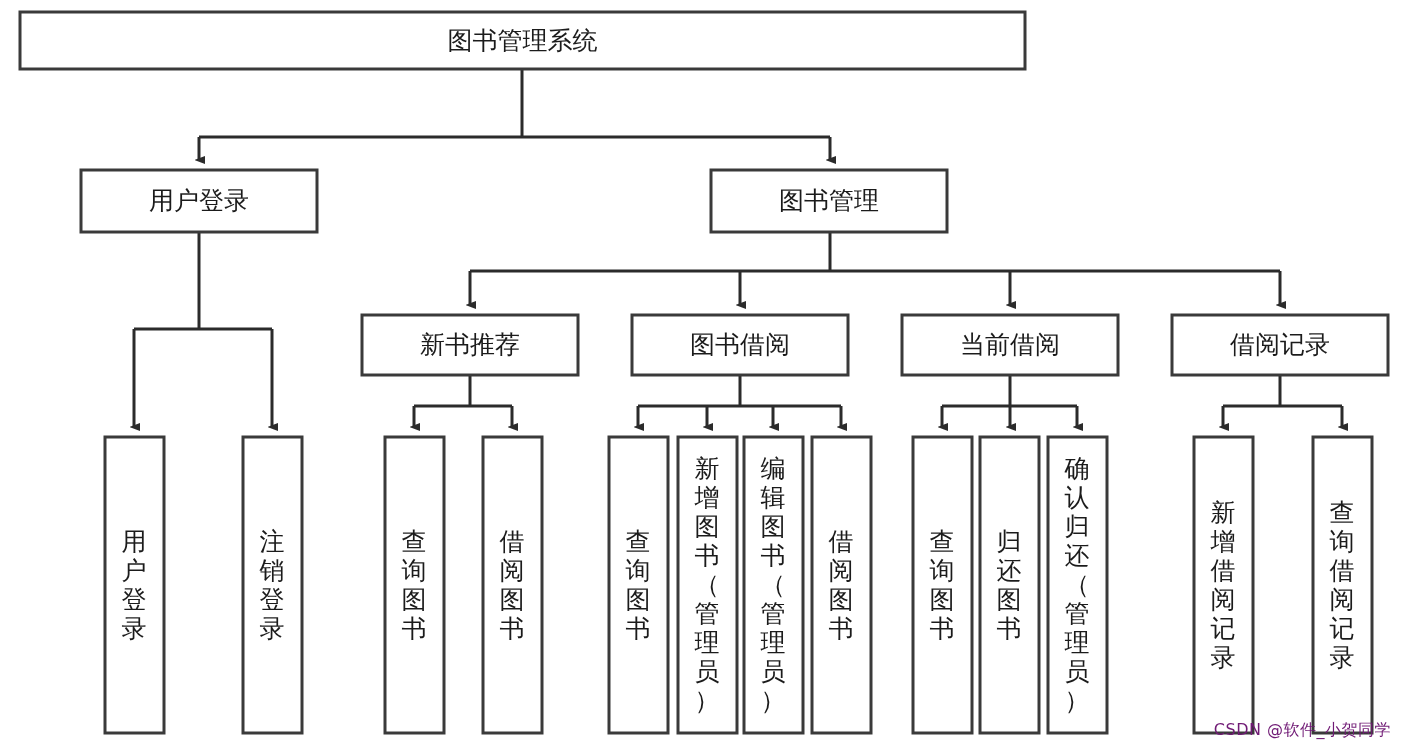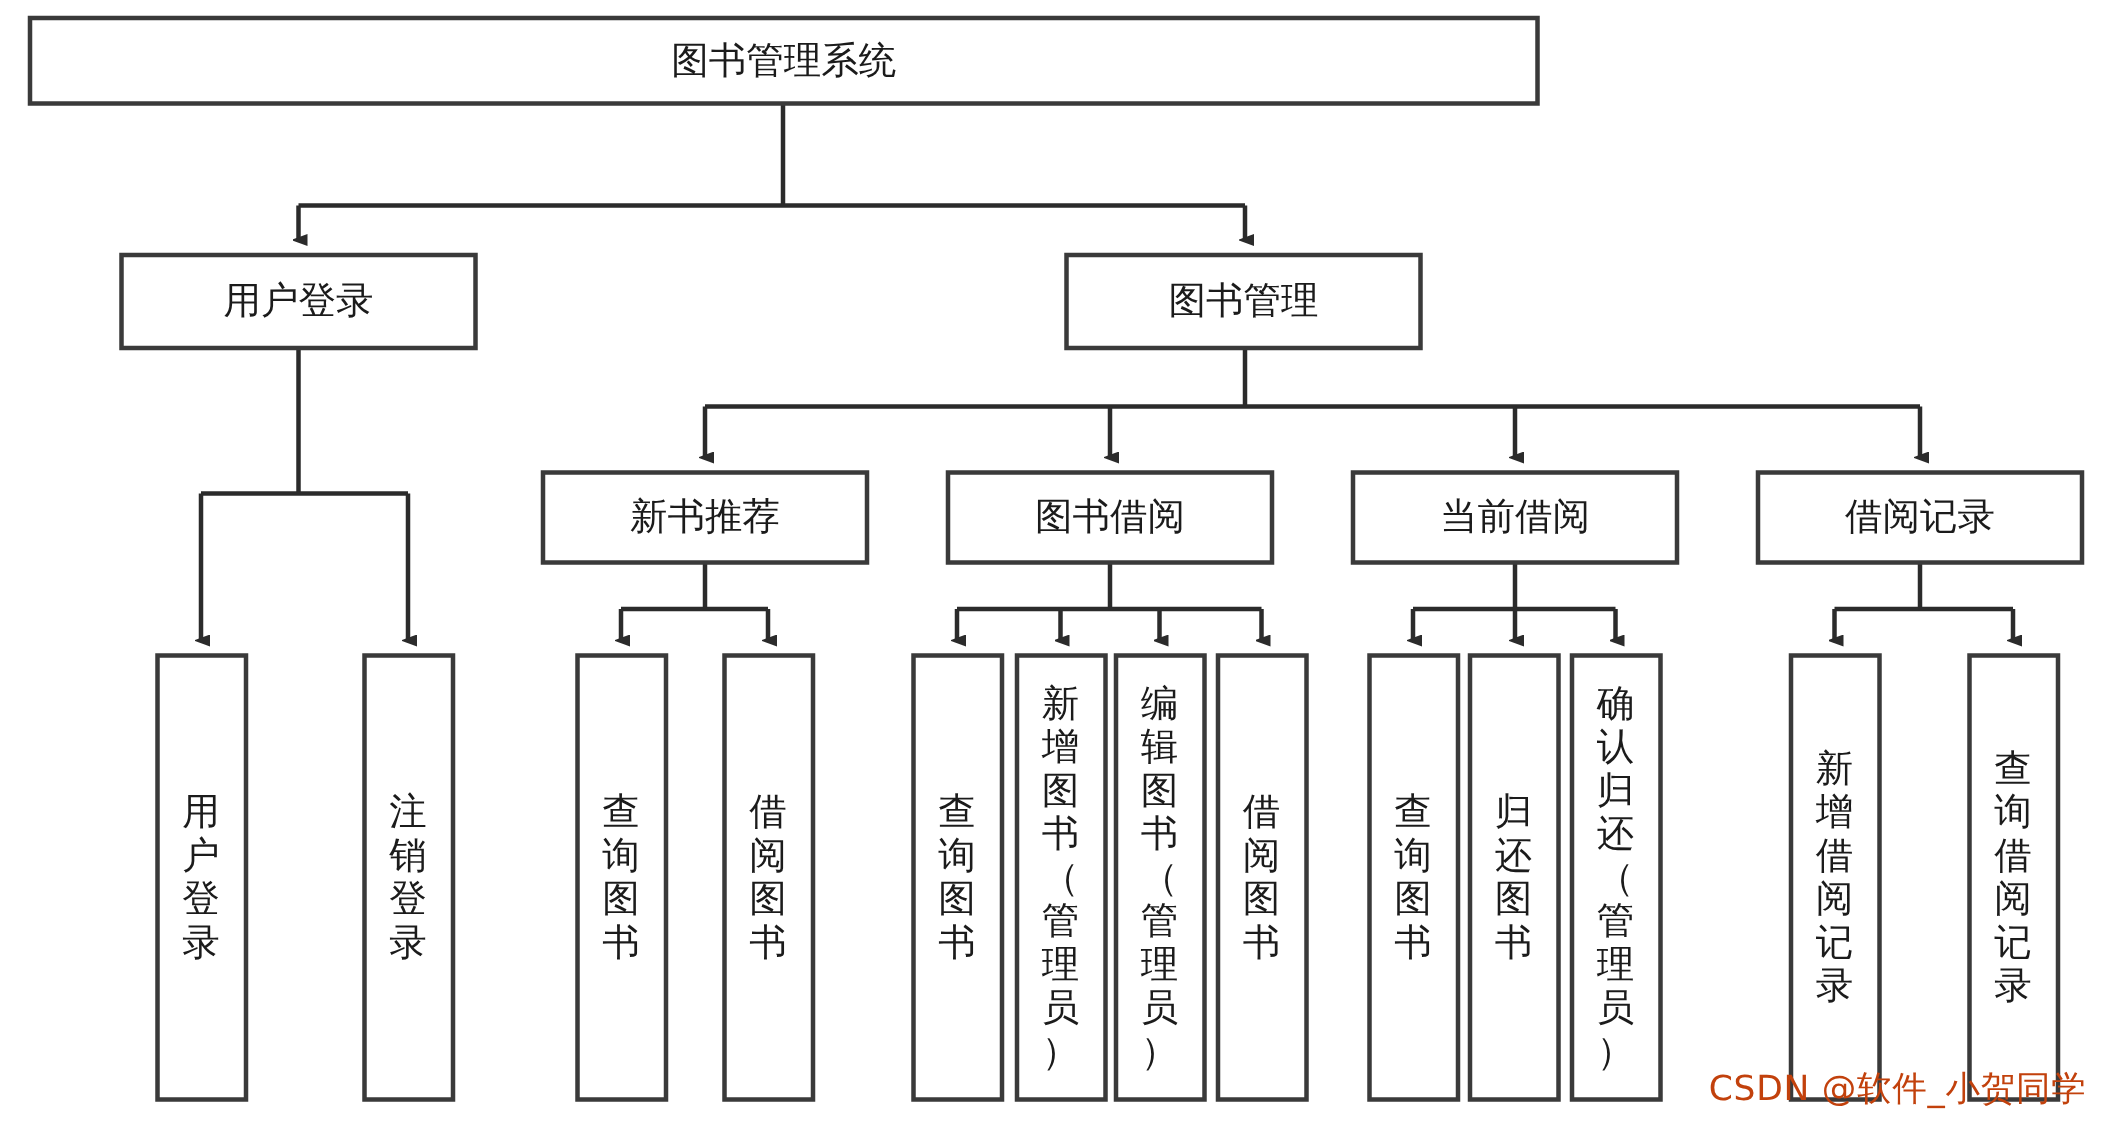--- a/index.html
+++ b/index.html
@@ -40,22 +40,22 @@
   .edge {
     stroke: #2b2b2b;
     stroke-width: 3;
     fill: none;
   }
   .watermark {
     position: absolute;
     right: 14px;
     bottom: 6px;
     font-family: "DejaVu Sans", "Liberation Sans", sans-serif;
-    font-size: 23px;
-    color: #c2410c;
+    font-size: 16px;
+    color: #701a75;
     letter-spacing: 0.5px;
     white-space: nowrap;
     user-select: none;
   }
 </style>
 </head>
 <body>
 
 <svg id="diagram" viewBox="0 0 1405 747">
   <defs>

